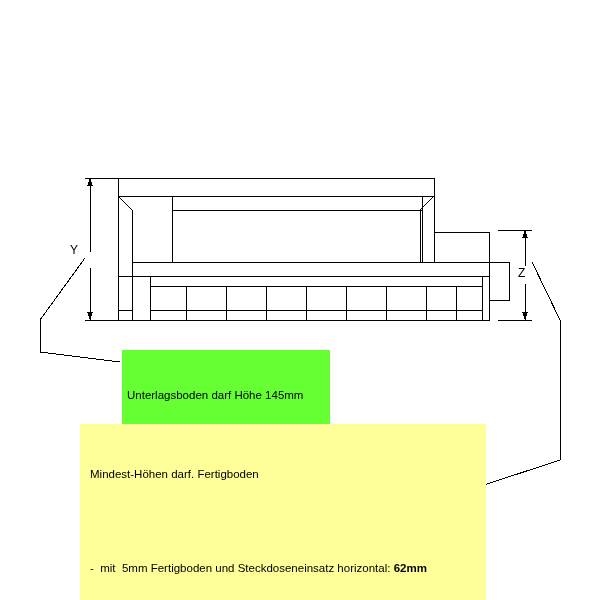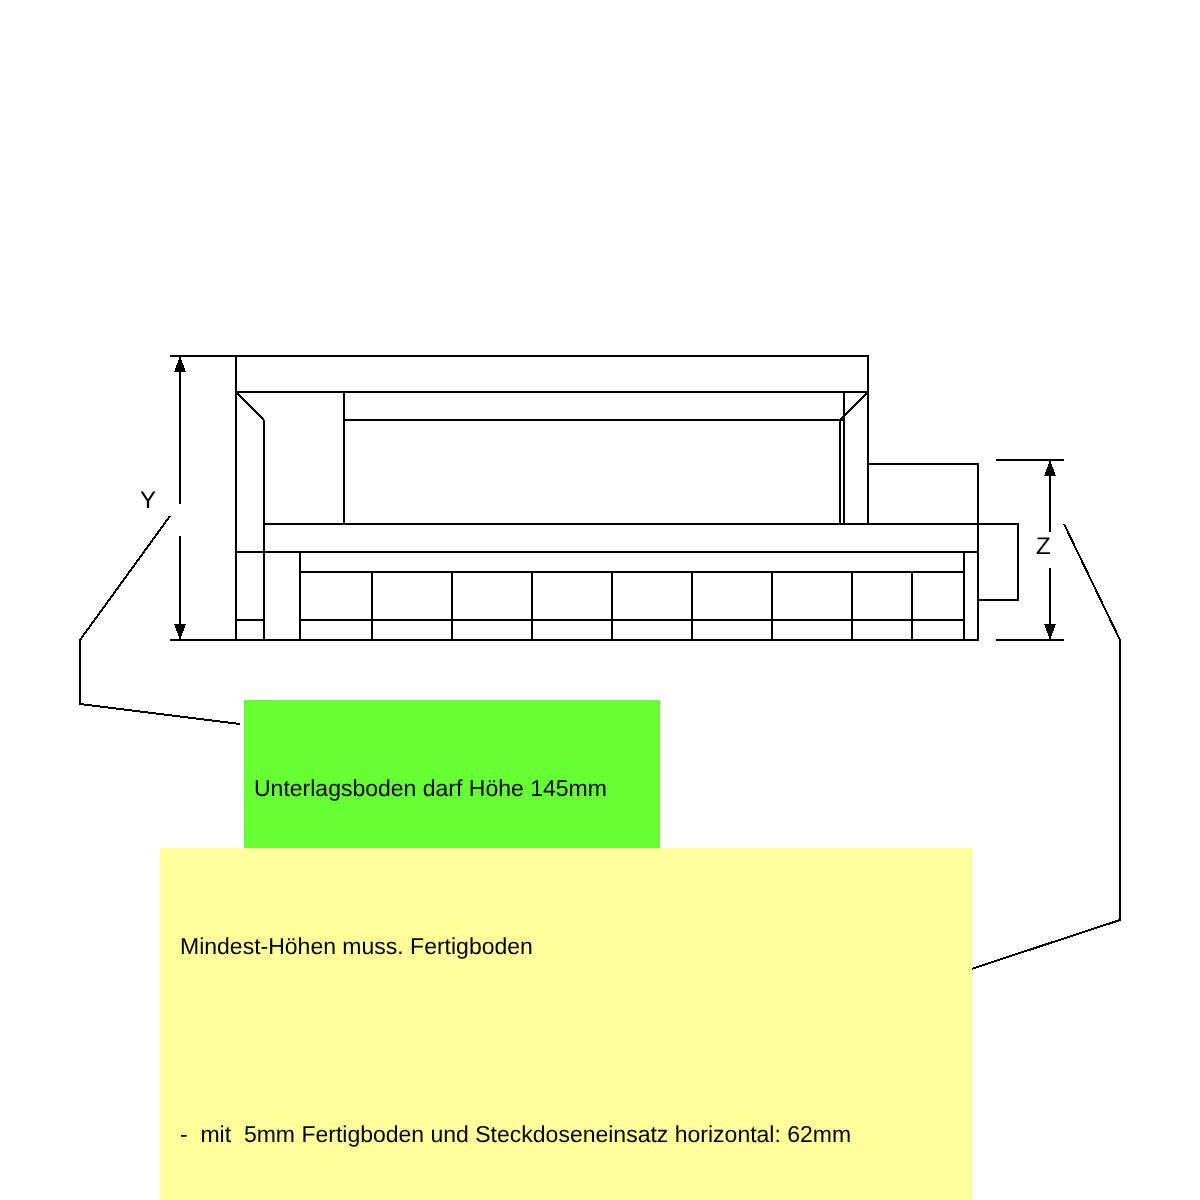--- a/index.html
+++ b/index.html
@@ -47,21 +47,21 @@
     padding: 3px 5px 4px 5px;
   }
   .note-yellow {
     background: #ffff99;
     padding: 8px 10px 9px 10px;
   }
   .note-line {
     display: block;
   }
   .bold {
-    font-weight: normal;
+    font-weight: bold;
   }
   .spacer-line {
     display: block;
     height: 9px;
   }
 </style>
 </head>
 <body>
 
 <div id="stage">
@@ -146,21 +146,21 @@
   <div class="dim-label" style="left:70px; top:243px;">Y</div>
   <div class="dim-label" style="left:518px; top:266px;">Z</div>
 
   <div class="note note-green" style="left:122px; top:350px;">
     <span class="note-line">Unterlagsboden darf Höhe 145mm</span>
     <span class="note-line">nicht überschreiten, ansonsten muss</span>
     <span class="note-line">ein Aufstockrahmen verwendet werden</span>
   </div>
 
   <div class="note note-yellow" style="left:80px; top:424px; width:386px;">
-    <span class="note-line">Mindest-Höhen muss. Fertigboden</span>
+    <span class="note-line">Mindest-Höhen darf. Fertigboden</span>
     <span class="spacer-line"></span>
     <span class="note-line"><span>-  mit  5mm Fertigboden und Steckdoseneinsatz horizontal: </span><span class="bold">62mm</span></span>
     
     
     
     
   </div>
 
 </div>
 

